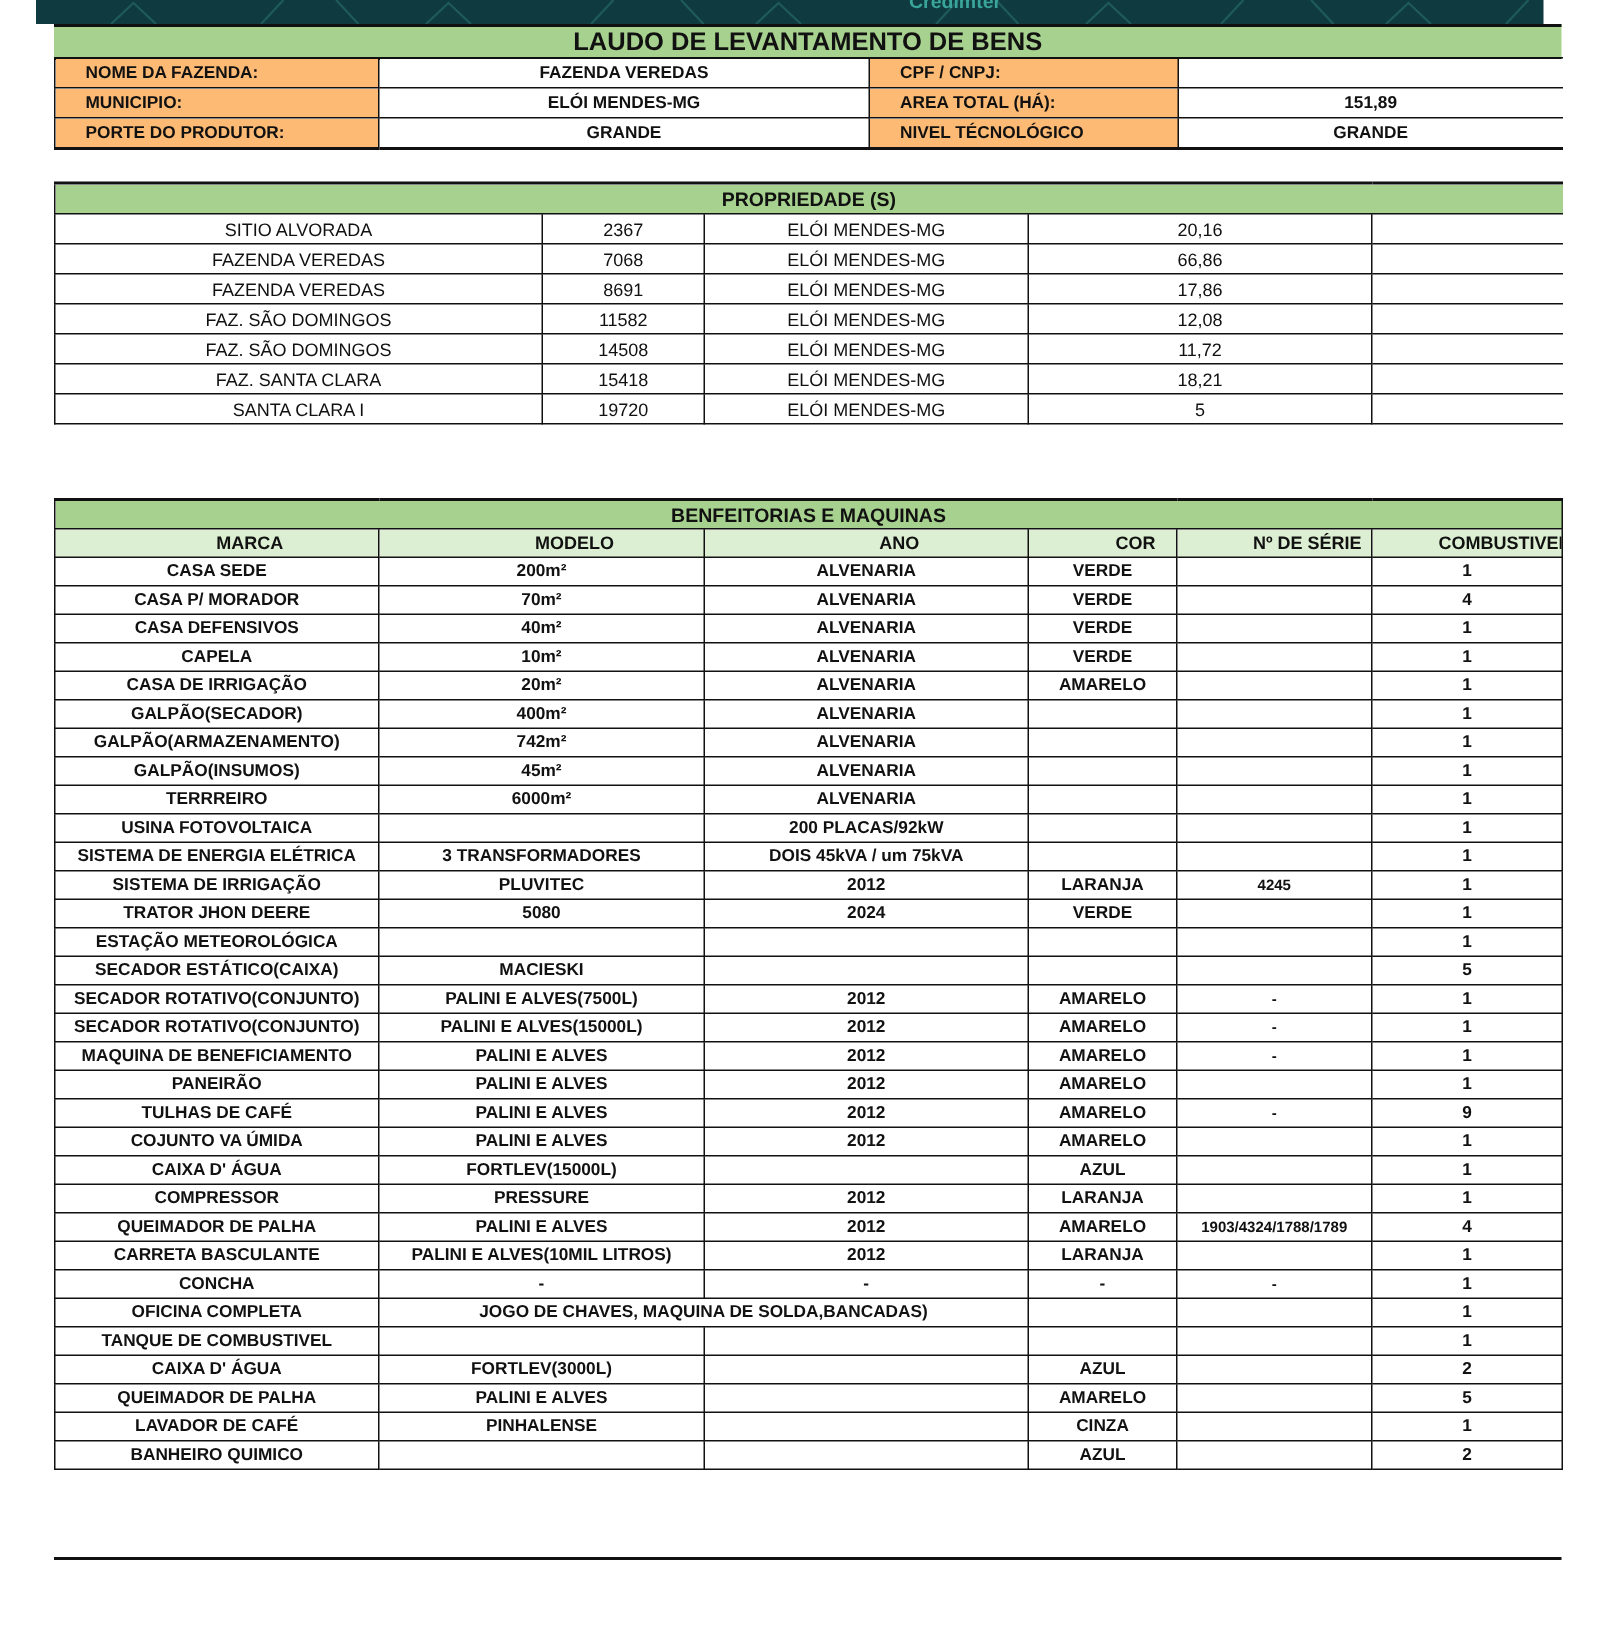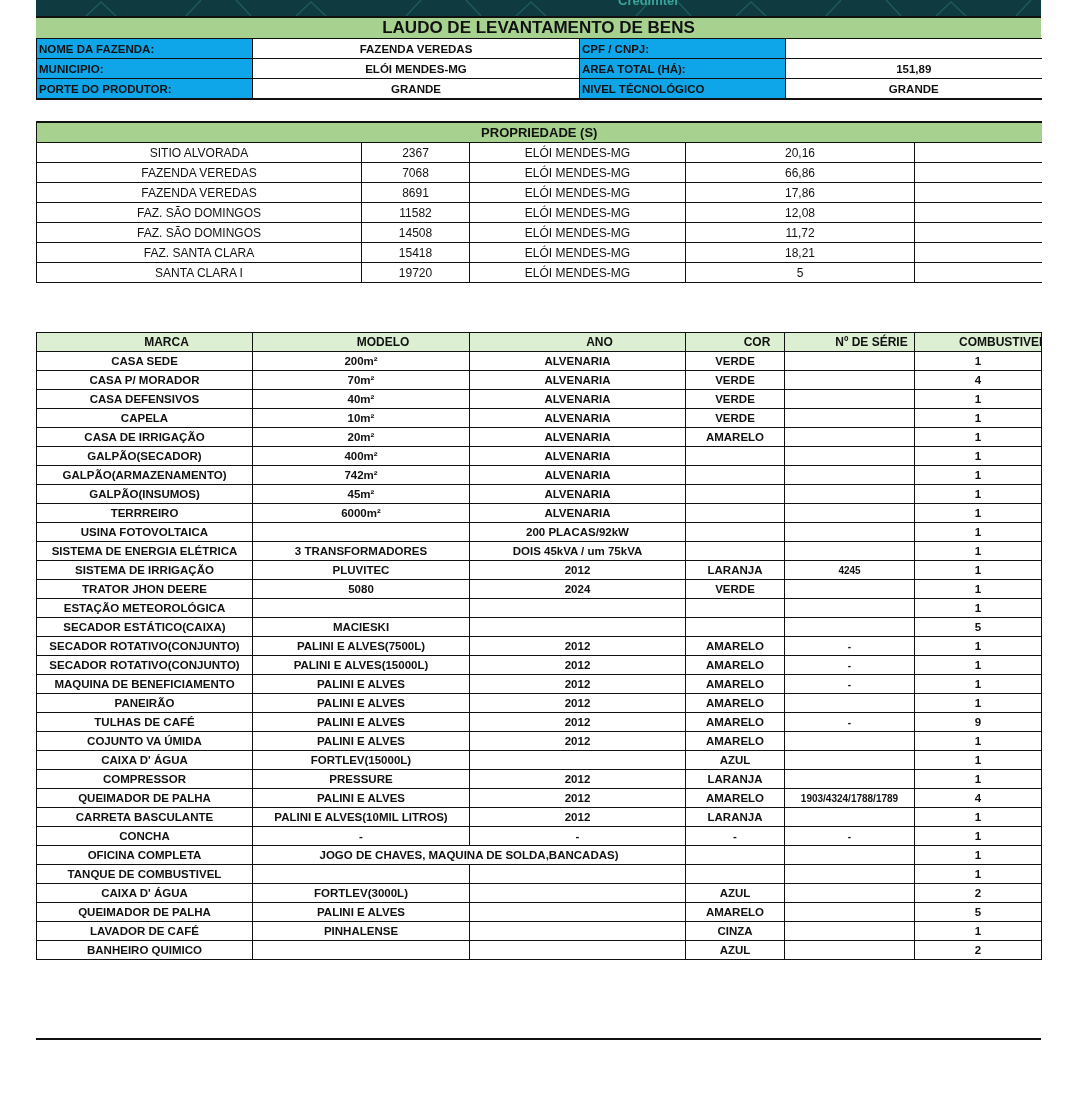--- a/index.html
+++ b/index.html
@@ -1,36 +1,36 @@
 <!DOCTYPE html>
 <html><head>
   <meta charset="utf-8">
   <style>
     html, body { margin: 0; padding: 0; background: #ffffff; }
     body { width: 1080px; height: 1093px; position: relative; overflow: hidden;
            font-family: "Liberation Sans", sans-serif; color: #111; }
 
-    .banner { position: absolute; left: 36px; top: 0; width: 1005px; height: 16px;
+    .banner { position: absolute; left: 24px; top: 0; width: 1005px; height: 16px;
               background: #0f3a40; overflow: hidden; }
     .banner svg { position: absolute; left: 0; top: 0; }
     .banner .brand { position: absolute; left: 582px; top: -7px; font-size: 13px;
                      color: #3aa59a; font-weight: bold; }
 
     .title-bar { position: absolute; left: 36px; top: 16px; width: 1005px; height: 20px;
                  background: #a7d18f; border-top: 2px solid #111; border-bottom: 2px solid #111;
                  text-align: center; font-weight: bold; font-size: 17px; line-height: 20px; }
 
     table { border-collapse: collapse; position: absolute; left: 36px; table-layout: fixed; }
     td, th { border: 1.5px solid #111; padding: 0; font-size: 12px; text-align: center;
              white-space: nowrap; overflow: hidden; }
 
     
     .info { top: 38px; width: 1005px; }
     .info td { height: 19px; font-weight: bold; font-size: 11.5px; }
-    .info td.lbl { background: #0ea5e9; text-align: left; padding-left: 2px; }
+    .info td.lbl { background: #fdba74; text-align: left; padding-left: 20px; }
     .info td.val { background: #fff; }
     .info tr td:last-child { border-right: none; }
     .info tr:last-child td { border-bottom: 2.5px solid #111; margin-left: 36px; }
 
     
     .props { top: 121px; width: 1005px; }
     .props .sec td { background: #a7d18f; font-weight: bold; font-size: 13px; height: 19px;
                      border-top: 2px solid #111; border-right: none; margin-top: 18px; }
     .props .hdr td { background: #dcefd2; font-weight: bold; font-size: 12px; height: 19px; }
     .props .row td { height: 19px; font-size: 12px; background: #fff; }
@@ -171,20 +171,23 @@
 <table class="benf">
   <colgroup>
       <col style="width:216px">
       <col style="width:217px">
       <col style="width:216px">
       <col style="width:99px">
       <col style="width:130px">
       <col style="width:127px">
     </colgroup>
   <tbody id="benf-body">
+    <tr class="sec">
+        <td colspan="6">BENFEITORIAS E MAQUINAS</td>
+      </tr>
     <tr class="hdr" id="benf-hdr">
         <td>MARCA</td>
         <td>MODELO</td>
         <td>ANO</td>
         <td>COR</td>
         <td>Nº DE SÉRIE</td>
         <td>COMBUSTIVEL</td>
       </tr>
   <tr class="row">
         <td>CASA SEDE</td>

